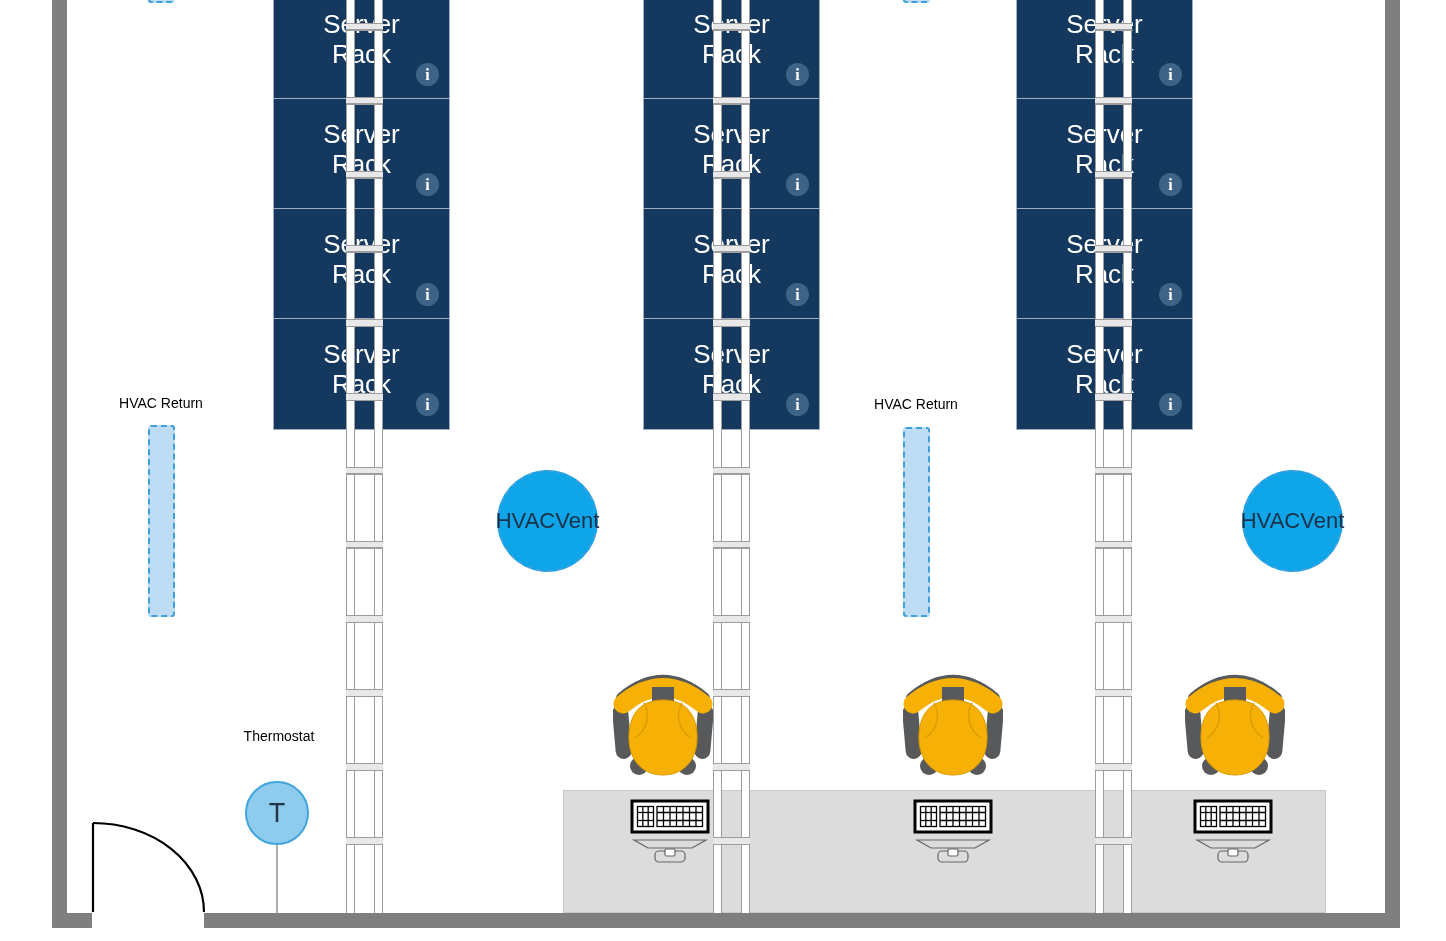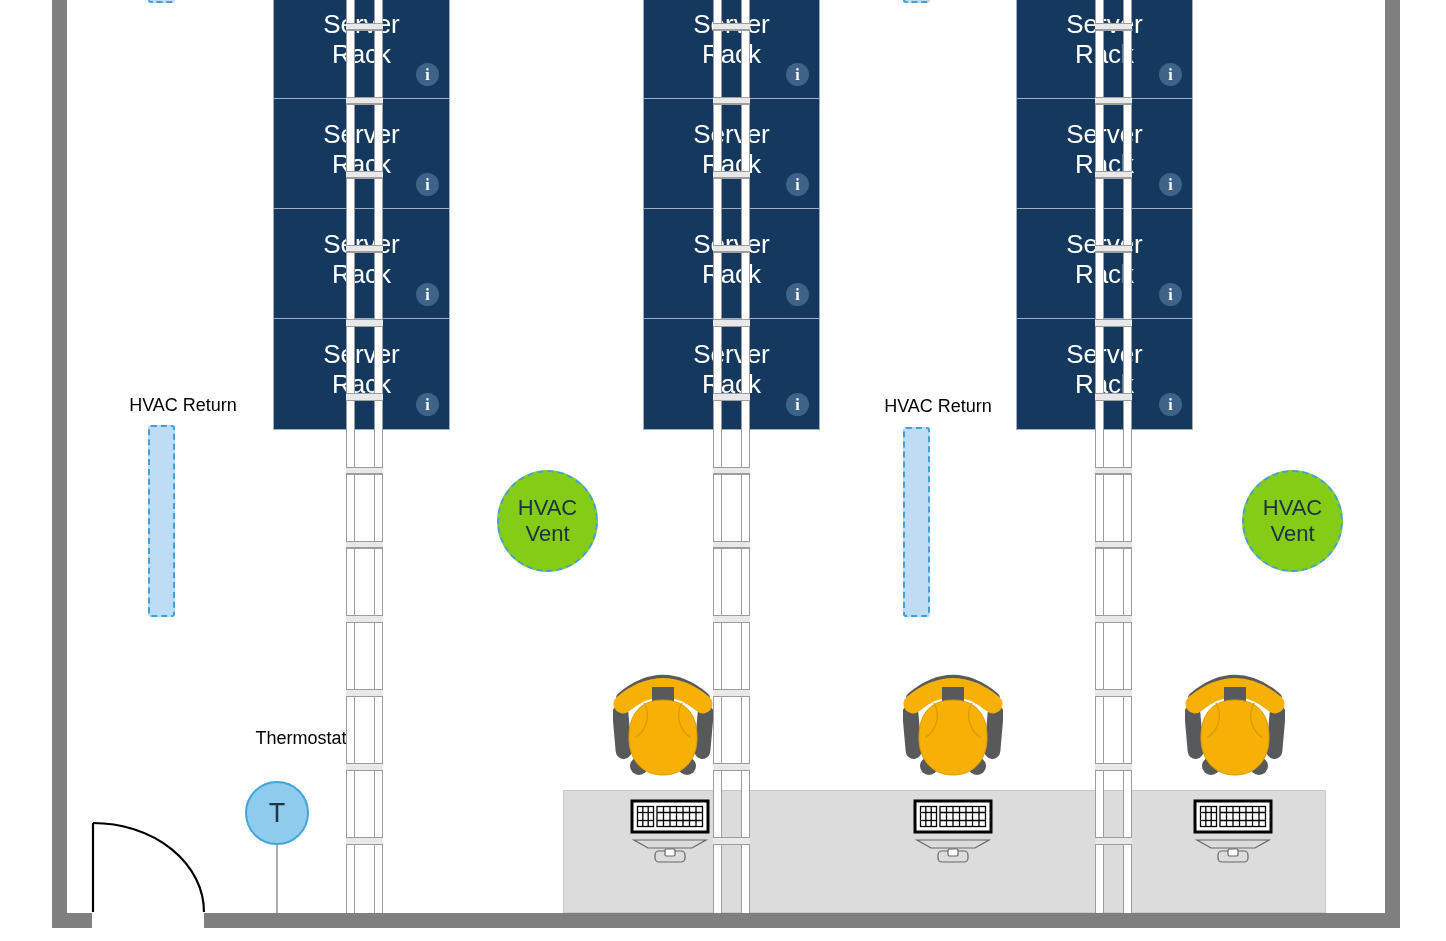--- a/index.html
+++ b/index.html
@@ -36,29 +36,29 @@
             transparent 0 66px,#9D9D9D 66px 67.5px,#E8E8E8 67.5px 72.5px,#9D9D9D 72.5px 74px);
          background-position:0 -43px;}
 
   
   .duct{position:absolute;background:#BEDCF3;border:2px dashed #3FA0DC;border-radius:3px;
         box-sizing:border-box;z-index:1;}
   #hvac-return-1{left:148px;top:425px;width:27px;height:192px;}
   #hvac-return-2{left:903px;top:427px;width:27px;height:190px;}
   #duct-stub-1{left:148px;top:-15px;width:27px;height:18px;}
   #duct-stub-2{left:903px;top:-15px;width:27px;height:18px;}
-  .vent{position:absolute;width:101px;height:102px;border-radius:50%;background:#84cc16;
-        border:2.5px dashed #3FA0DC;box-sizing:border-box;display:flex;flex-direction:column;
+  .vent{position:absolute;width:101px;height:102px;border-radius:50%;background:#0ea5e9;
+        border:2.5px dashed #3FA0DC;box-sizing:border-box;display:flex;flex-direction:row;
         align-items:center;justify-content:center;text-align:left;
         font-size:22px;line-height:26px;color:#1C3048;z-index:1;}
   #hvac-vent-1{left:497px;top:470px;} #hvac-vent-2{left:1242px;top:470px;}
 
   
-  .lbl{position:absolute;transform:translateX(-50%);font-size:18px;color:#000;
-       white-space:nowrap;z-index:2;margin-left:22px;}
+  .lbl{position:absolute;transform:translateX(-50%);font-size:14px;color:#000;
+       white-space:nowrap;z-index:2;}
   #lbl-return-1{left:161px;top:395px;}
   #lbl-return-2{left:916px;top:396px;}
   #lbl-thermostat{left:279px;top:728px;}
 
   
   #thermo-stem{position:absolute;left:276px;top:845px;width:2px;height:69px;background:#ADADAD;z-index:1;}
   #thermostat{position:absolute;left:245px;top:781px;width:64px;height:64px;border-radius:50%;
               background:#8FCBED;border:2.5px solid #41A5DC;box-sizing:border-box;display:flex;
               align-items:center;justify-content:center;font-size:27px;color:#203448;z-index:2;}
 

